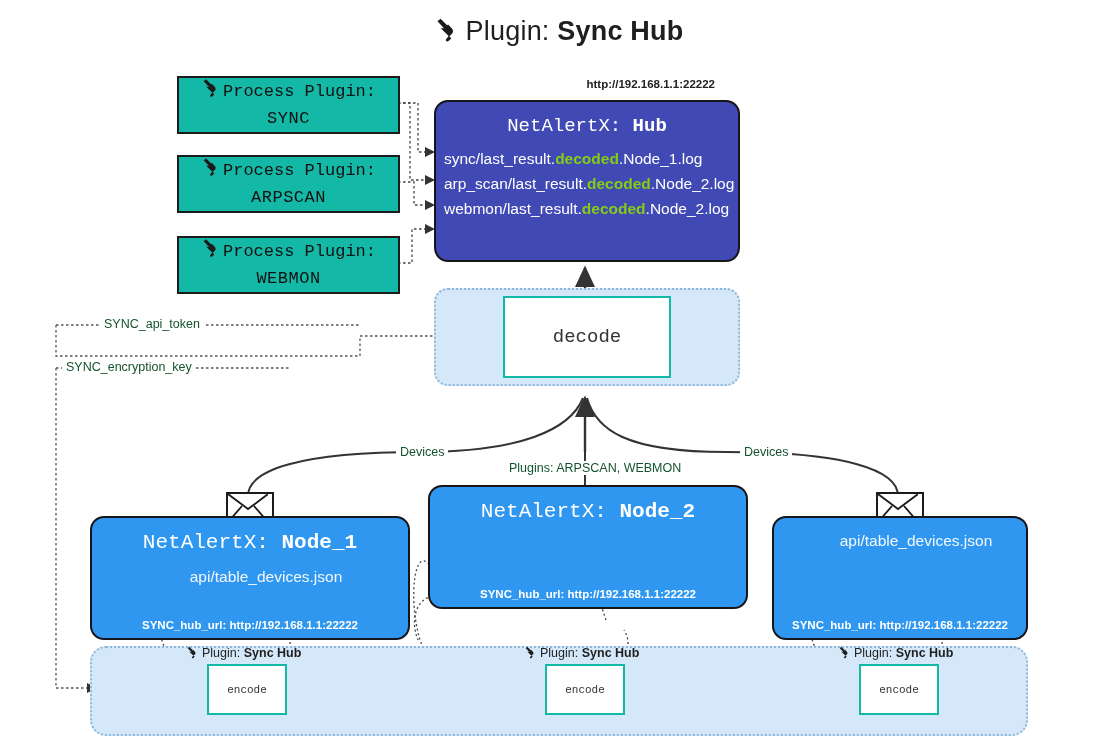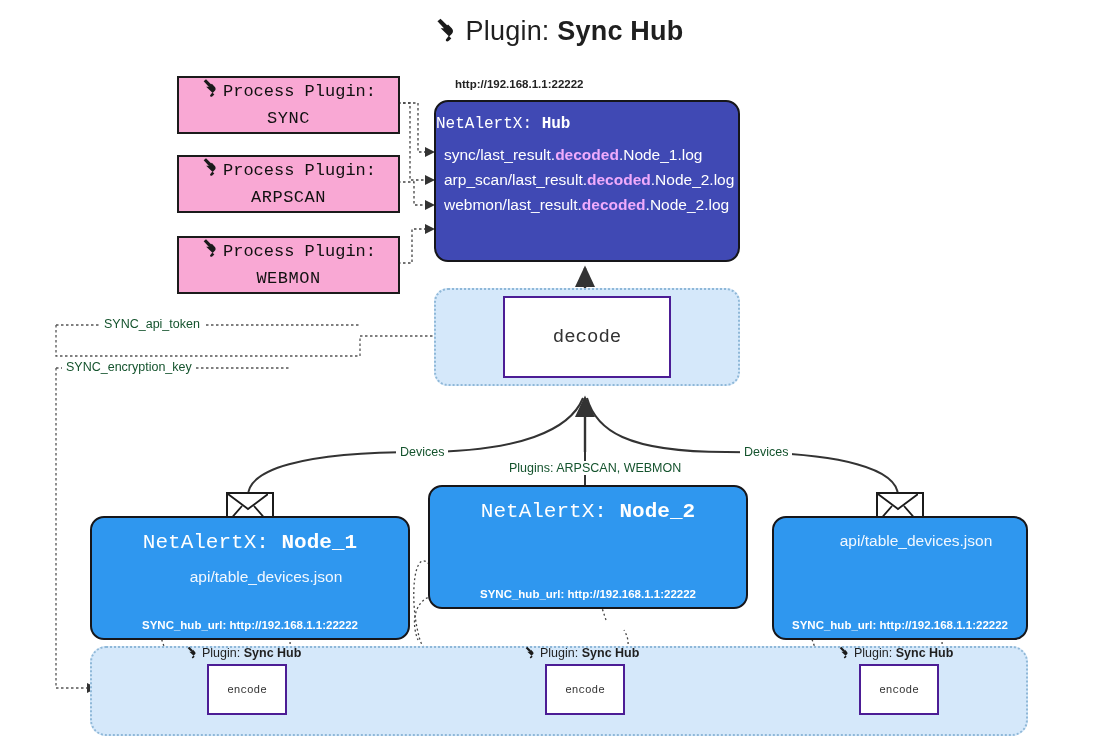--- a/index.html
+++ b/index.html
@@ -8,42 +8,42 @@
   .stage{position:absolute;left:0;top:0;width:1117px;height:754px;border-radius:26px;}
   svg.wires{position:absolute;left:0;top:0;width:1117px;height:754px;pointer-events:none;}
 
   
   .title{position:absolute;left:0;top:16px;width:1117px;text-align:center;
          font-size:27px;letter-spacing:.2px;color:#1f1f1f;}
   .title .plug{display:inline-block;vertical-align:-3px;margin-right:6px;}
   .title b{font-weight:bold;}
 
   
-  .pbox{position:absolute;background:#f9a8d4;border:2px solid #1b1b1b;
+  .pbox{position:absolute;background:#14b8a6;border:2px solid #1b1b1b;
         font-family:"Liberation Mono", monospace;font-size:17px;line-height:1.45;
         text-align:center;color:#111;display:flex;flex-direction:column;
         align-items:center;justify-content:center;}
   .pbox .l1{display:flex;align-items:center;gap:2px;}
   .pbox .l2{letter-spacing:.5px;}
 
   .hub{position:absolute;background:#4049b4;border:2px solid #16161a;border-radius:14px;
        box-shadow:0 0 0 0 transparent;color:#ffffff;}
-  .hub .hub-title{text-align:left;font-family:"Liberation Mono", monospace;
-       font-size:16px;margin-top:13px;}
+  .hub .hub-title{text-align:center;font-family:"Liberation Mono", monospace;
+       font-size:19px;margin-top:13px;}
   .hub .hub-title b{font-weight:bold;}
   .hub .rows{margin-top:9px;padding:0 8px;}
   .hub .rows div{font-size:15.5px;line-height:25px;text-align:left;white-space:nowrap;}
-  .hub .rows div b{font-weight:bold;color:#f0abfc;}
-
-  .hubUrl{position:absolute;font-size:11.5px;font-weight:bold;color:#222;text-align:left;}
+  .hub .rows div b{font-weight:bold;color:#84cc16;}
+
+  .hubUrl{position:absolute;font-size:11.5px;font-weight:bold;color:#222;text-align:right;}
 
   .lightbox{position:absolute;background:#d5e8fa;border:2px dotted #8fb8d8;border-radius:14px;}
   .lightbox.wide{border-radius:16px;}
 
-  .whitebox{position:absolute;background:#ffffff;border:2px solid #4c1d95;
+  .whitebox{position:absolute;background:#ffffff;border:2px solid #14b8a6;
             display:flex;align-items:center;justify-content:center;
             font-family:"Liberation Mono", monospace;color:#333;}
 
   .node{position:absolute;background:#2f97ef;border:2px solid #16161a;border-radius:14px;
         color:#ffffff;}
   .node .ntitle{text-align:center;font-family:"Liberation Mono", monospace;font-size:21px;
         margin-top:13px;color:#ffffff;}
   .node .ntitle b{font-weight:bold;}
   .node .nrows{margin-top:10px;text-align:center;}
   .node .nrows div{font-size:15.5px;line-height:26px;color:#f2f8ff;padding-left:32px;}

